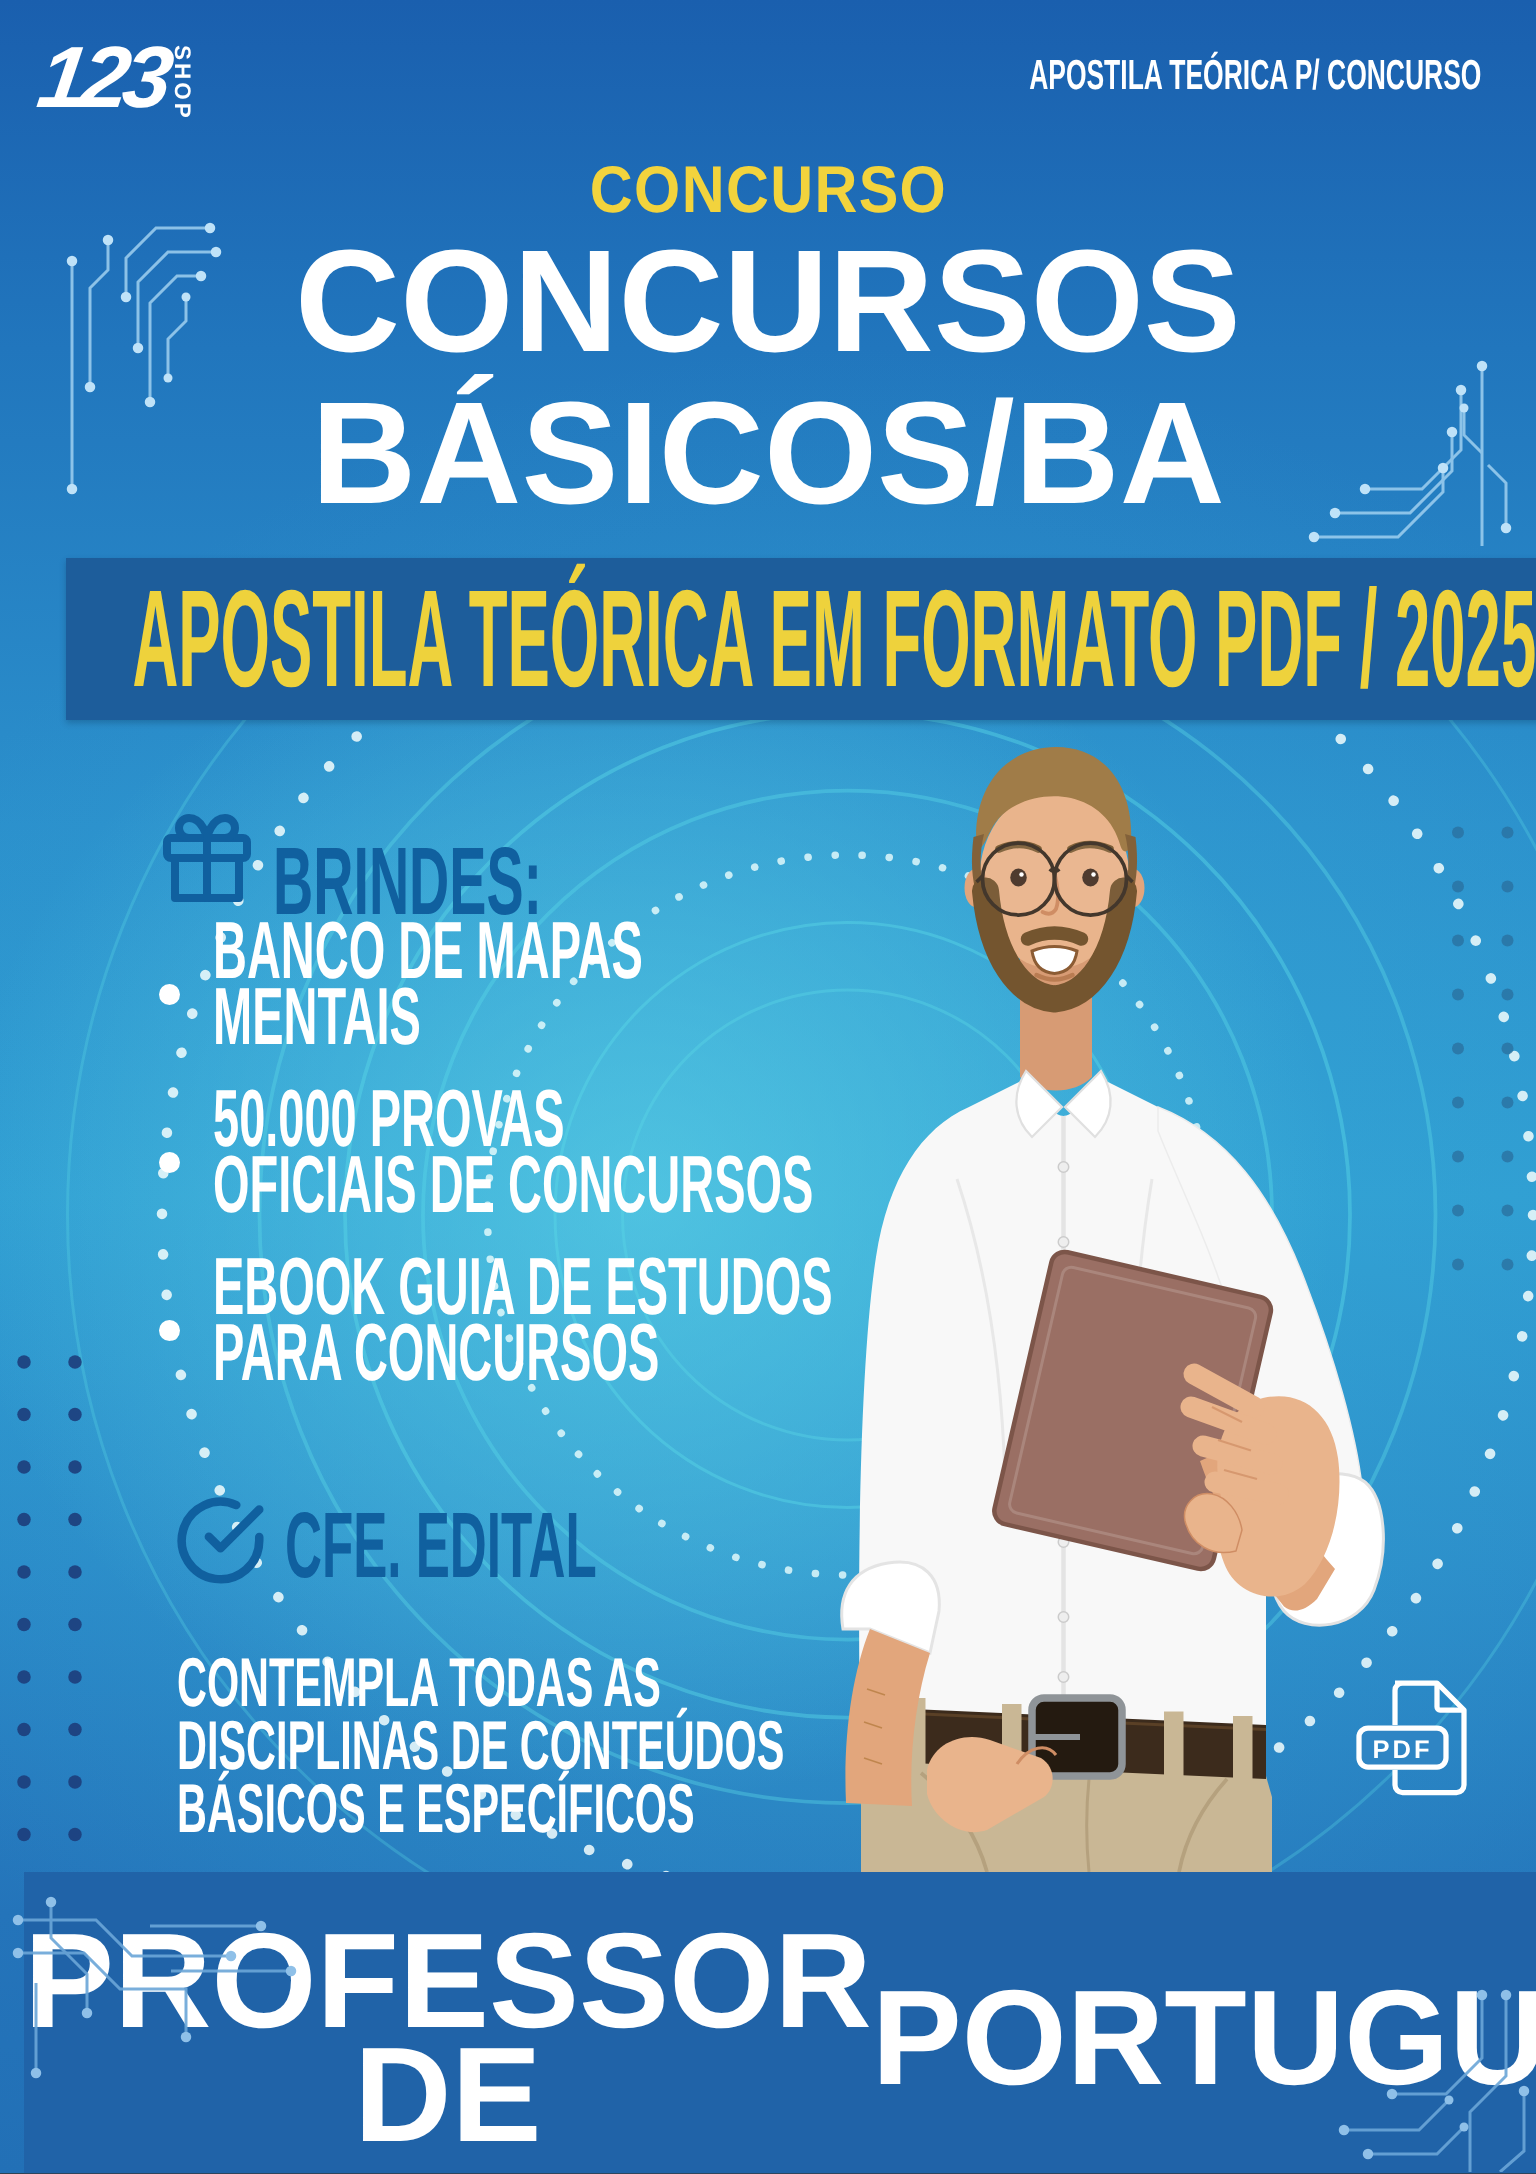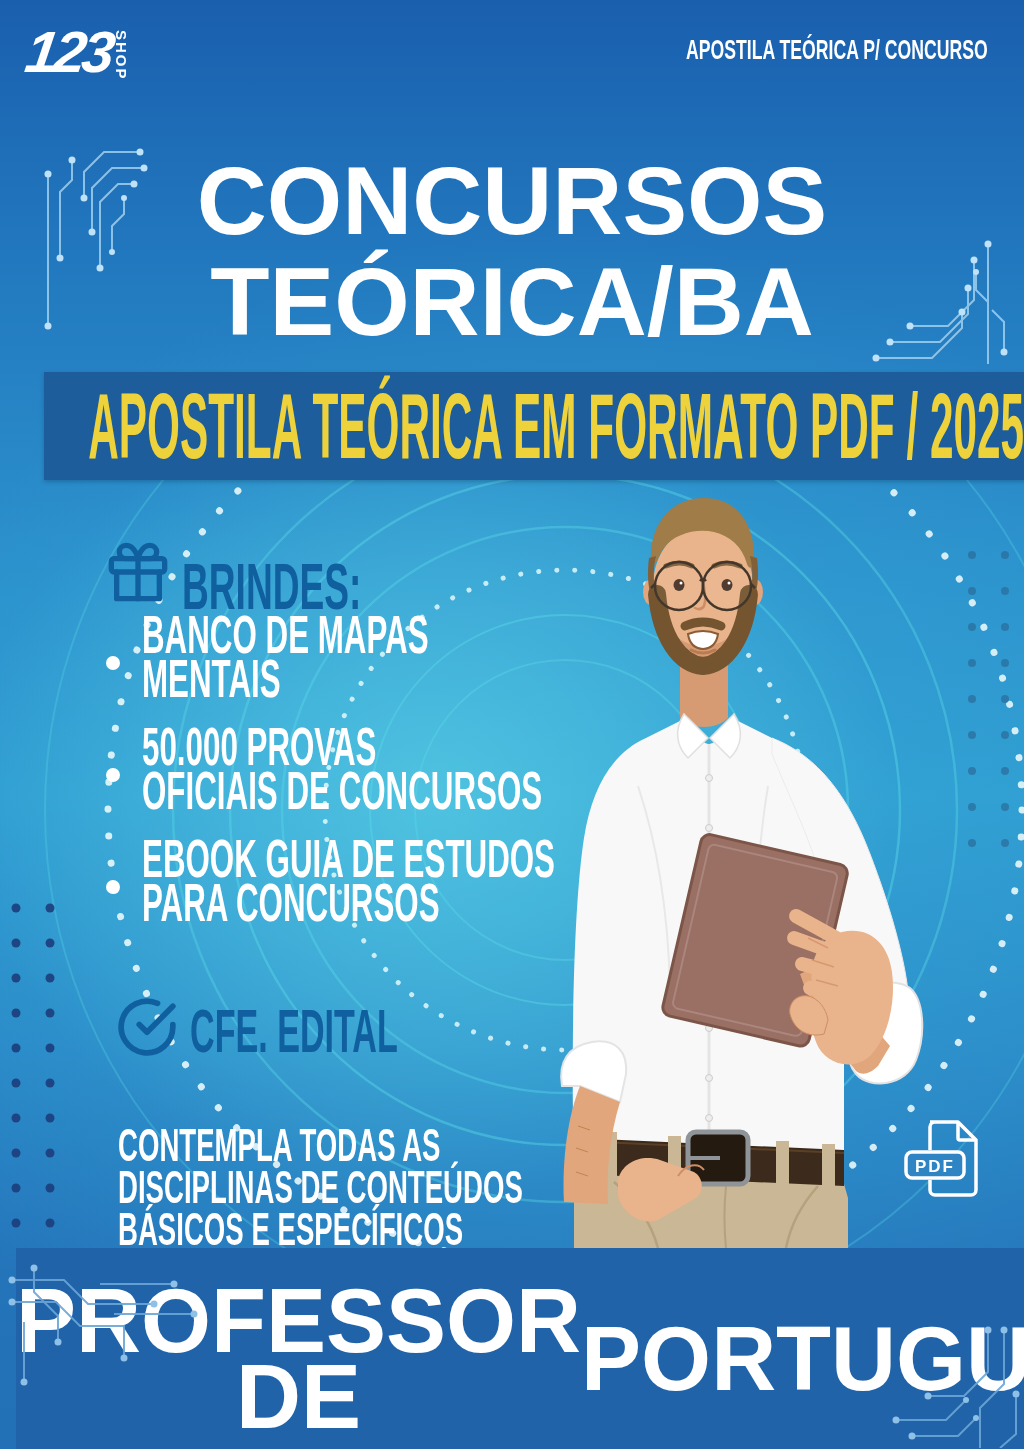--- a/index.html
+++ b/index.html
@@ -35,21 +35,21 @@
   .banner .cond{font-size:92px;color:#eed23c;--sx:.46;}
 
   
   .brindes-head{left:182px;top:554px;z-index:3;color:#10609f;font-size:64px;line-height:66px;}
   .list{left:106px;top:612px;z-index:3;margin:0;padding:0;list-style:none;}
   .list li{display:flex;align-items:center;margin-bottom:24px;}
   .bdot{width:14px;height:14px;border-radius:50%;background:#fff;margin:14px 22px 0 0;flex:0 0 auto;}
   .btext{color:#fff;font-size:54px;line-height:44px;}
   .btext .cond{display:block;}
   .edital-head{left:190px;top:1000px;z-index:3;color:#10609f;font-size:62px;line-height:62px;--sx:.55;}
-  .edital-text{left:118px;top:1124px;z-index:3;color:#fff;font-size:46px;line-height:42px;}
+  .edital-text{left:118px;top:1100px;z-index:3;color:#fff;font-size:46px;line-height:42px;}
   .edital-text .cond{display:block;--sx:.6;}
 
   
   .footer{left:16px;top:1248px;width:100%;height:201px;background:#2063a8;z-index:6;
           display:flex;flex-direction:row;align-items:center;padding-top:20px;box-sizing:border-box;}
   .footer .role{color:#fff;font-weight:bold;font-size:90px;line-height:76px;letter-spacing:0;
                 text-align:center;}
   .deco{z-index:1;pointer-events:none;}
   .z2{z-index:2;} .z3{z-index:3;} .z5{z-index:5;} .z7{z-index:7;}
 </style>
@@ -168,23 +168,26 @@
 
   <div class="abs logo">
     <span class="logo-num">123</span>
     <span class="logo-shop">SHOP</span>
   </div>
 
   <div class="abs top-right">
     <span class="cond cond-r">APOSTILA TEÓRICA P/ CONCURSO</span>
   </div>
 
+  <div class="abs kicker-wrap">
+    <span class="cond cond-c kicker">CONCURSO</span>
+  </div>
   <div class="abs title-wrap">
     <div>CONCURSOS</div>
-    <div>TEÓRICA/BA</div>
+    <div>BÁSICOS/BA</div>
   </div>
 
   <div class="abs banner">
     <span class="cond cond-c">APOSTILA TEÓRICA EM FORMATO PDF / 2025</span>
   </div>
 
   <svg class="abs z3" style="left:106px;top:540px;" width="64" height="64" viewBox="0 0 24 24" fill="none" stroke="#10609f" stroke-width="2" stroke-linejoin="round" stroke-linecap="round">
     <polyline points="20 12 20 22 4 22 4 12"></polyline>
     <rect x="2" y="7" width="20" height="5" rx="1"></rect>
     <line x1="12" y1="22" x2="12" y2="7"></line>

